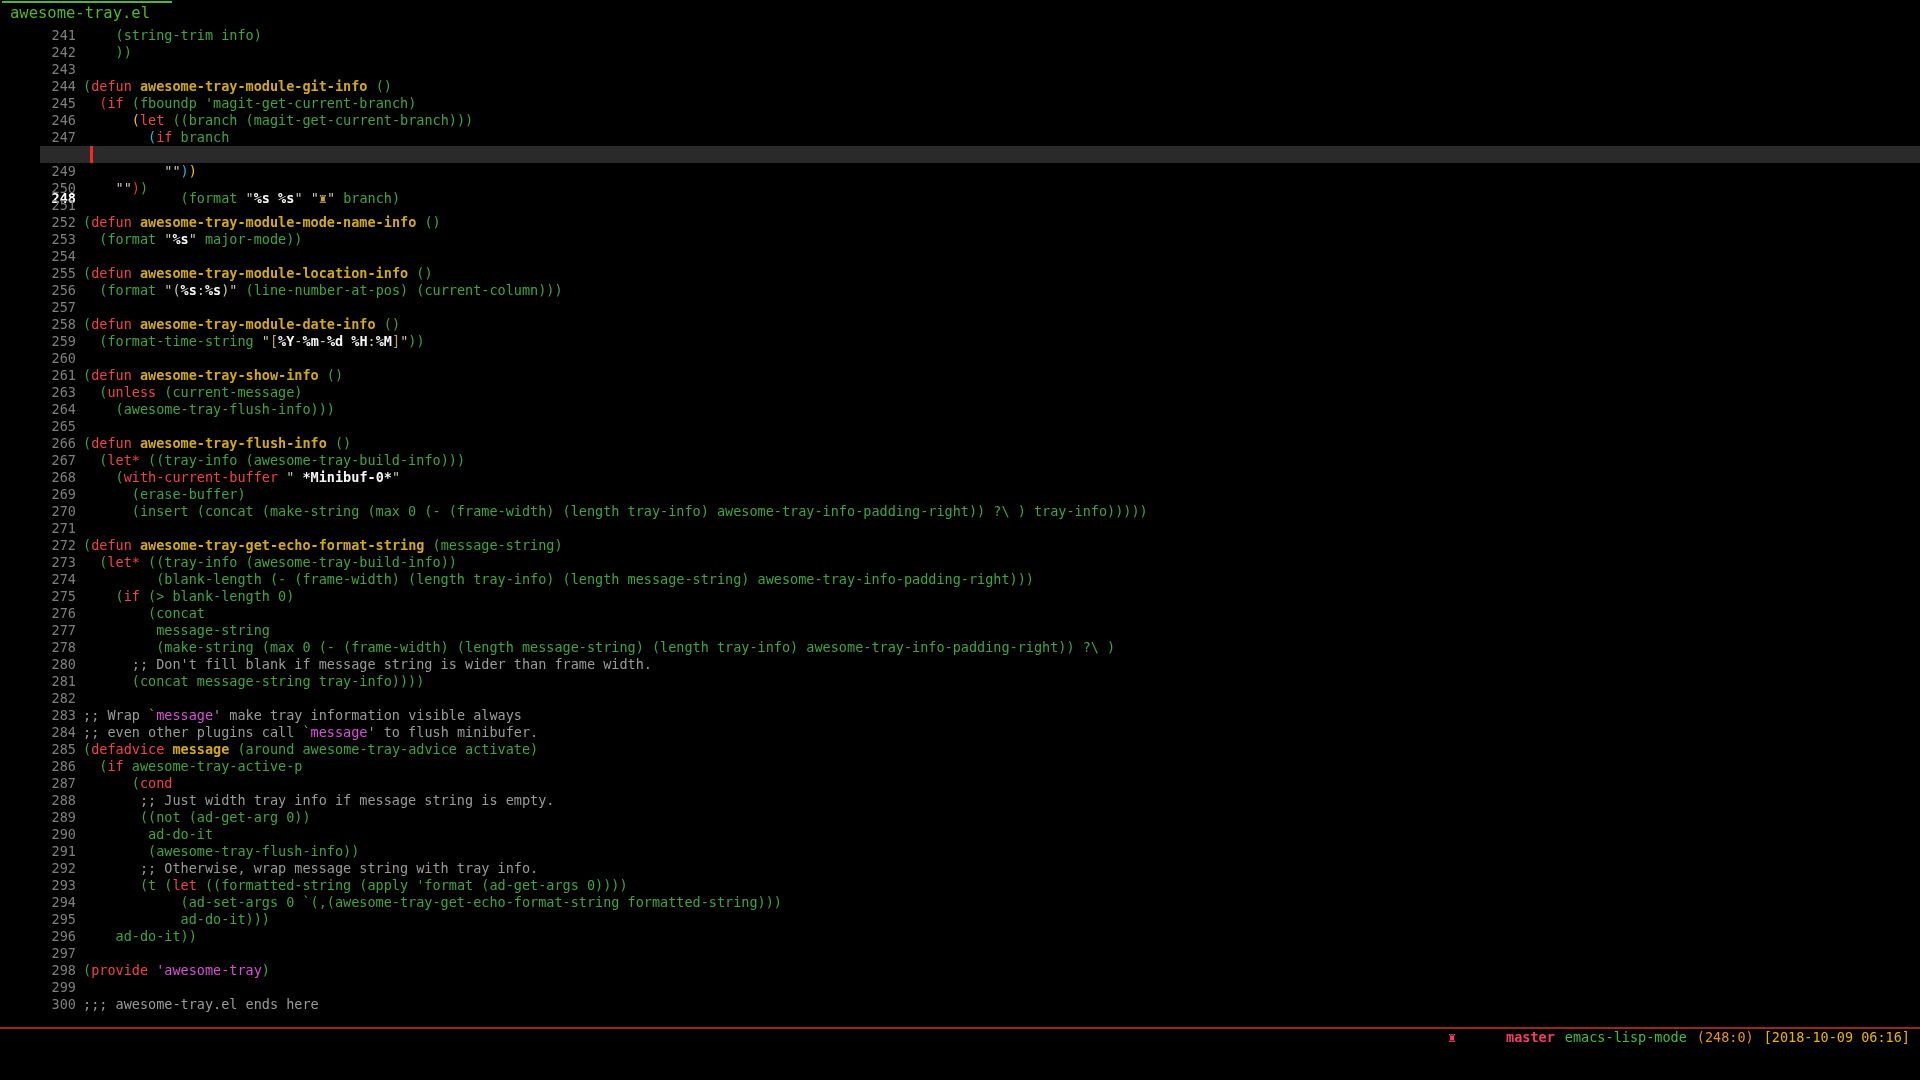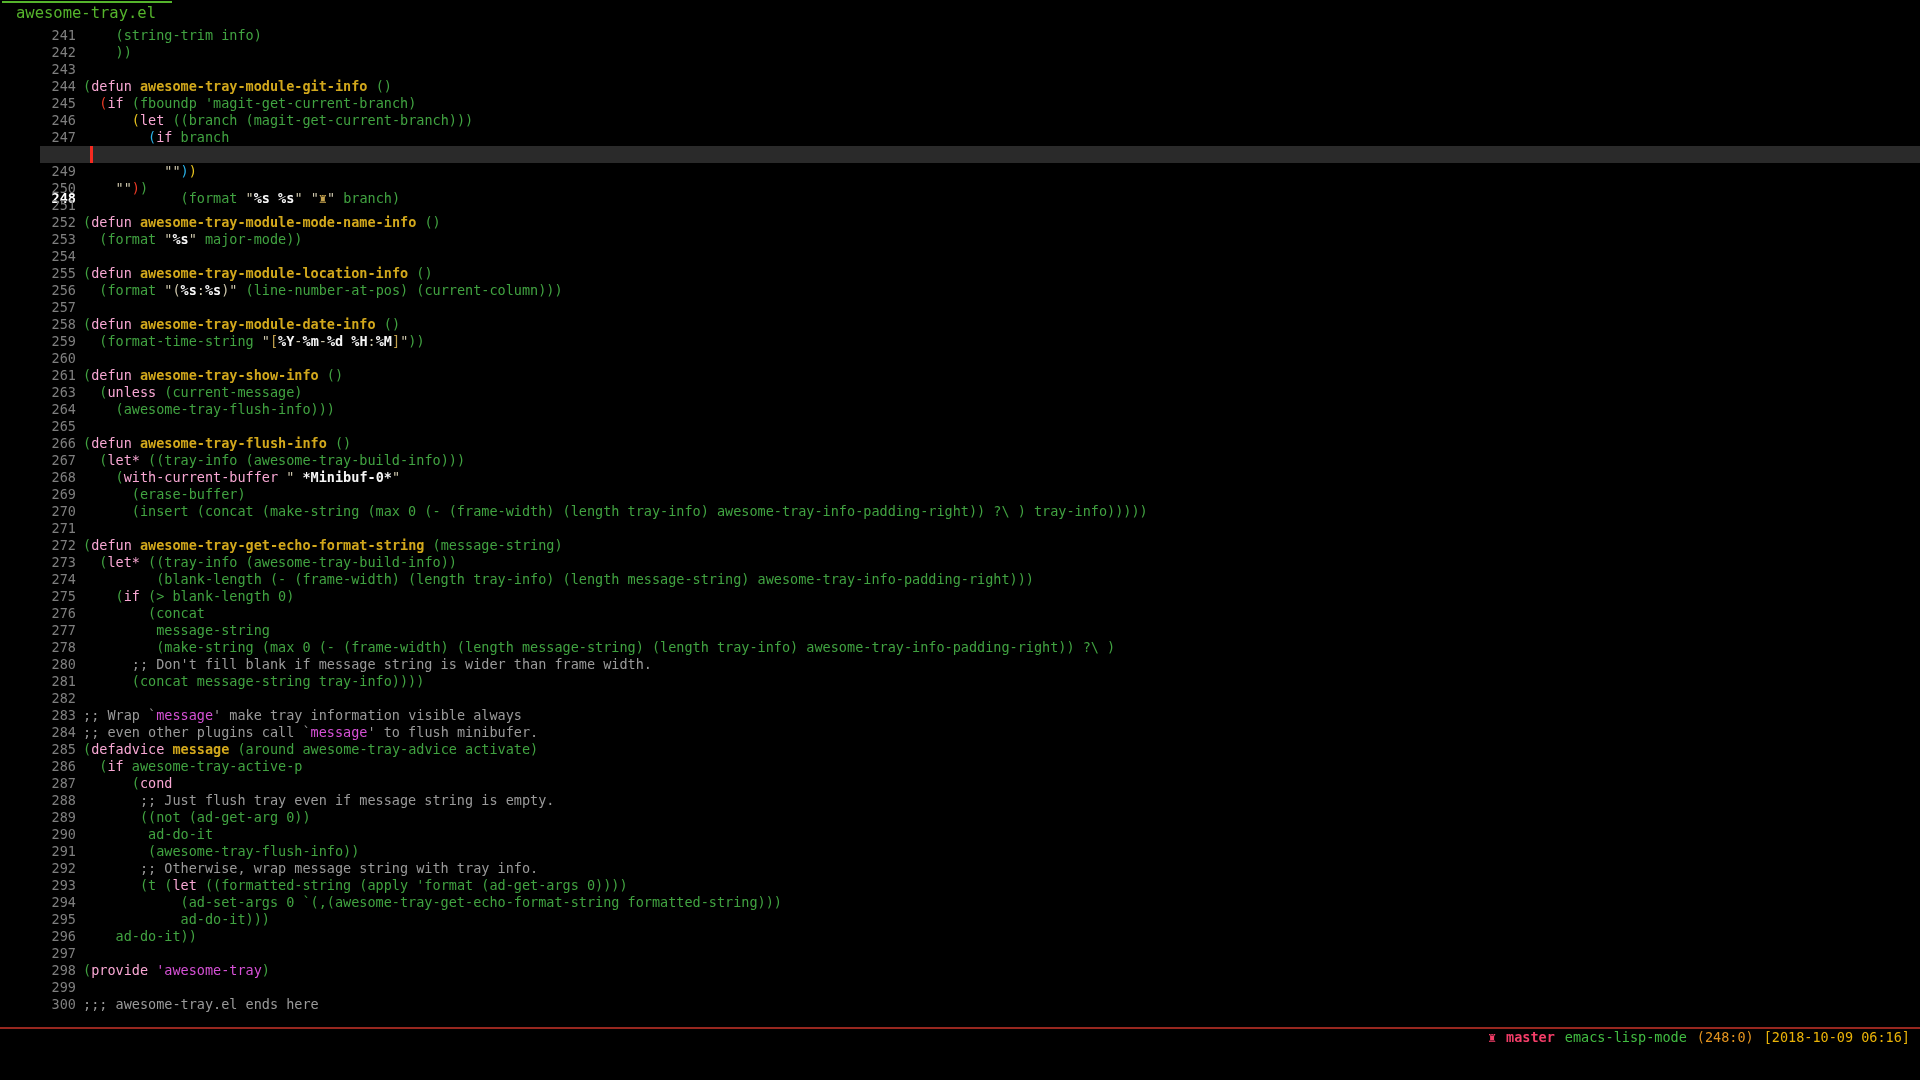--- a/index.html
+++ b/index.html
@@ -1,47 +1,47 @@
 <!DOCTYPE html>
 <html><head>
 <meta charset="utf-8">
 <style>
   * { margin:0; padding:0; box-sizing:border-box; }
   html,body { width:1920px; height:1080px; background:#000; overflow:hidden; }
   body { font-family:"DejaVu Sans Mono","Liberation Mono",monospace; font-size:13.5px; line-height:17px; }
 
   .header { position:relative; height:27px; }
   .tab-underline { position:absolute; top:1px; left:2px; width:170px; height:2px; background:#55b42c; }
-  .title { position:absolute; top:5px; left:16px; font-size:15.5px; color:#55b42c; white-space:pre; }
+  .title { position:absolute; top:5px; left:10px; font-size:15.5px; color:#55b42c; white-space:pre; }
 
   .code-area { width:1920px;padding-left:40px; }
   .row { position:relative; height:17px; white-space:pre; }
   .row.cur { background:#2a2a2a; }
   .ln { display:inline-block; width:43px; padding-right:7px; text-align:right; color:#7f7f7f; }
   .cur .ln { color:#ffffff; font-weight:bold;margin-top:44px; }
   .code { white-space:pre; }
   .cursor { position:absolute; left:50px; top:0; width:3px; height:17px; background:#f52a20; }
 
   
   .d  { color:#41a341; }                       
-  .k  { color:#f9a8d4; }                       
+  .k  { color:#ef4444; }                       
   .f  { color:#d2a81c; font-weight:bold; }     
   .s  { color:#cfc8ad; }                       
   .sb { color:#f6f6f6; font-weight:bold; }     
   .c  { color:#9a9a9a; }                       
   .m  { color:#d651d6; }                       
   .r  { color:#ee3a25; }                       
   .y  { color:#e7c31f; }                       
   .cy { color:#2ab4ea; }                       
   .kh { color:#c4a24e; }                       
 
   .modeline-divider { margin-top:14px; width:1920px; height:2px; background:#97271f; }
   .tray { height:17px; display:flex; justify-content:flex-end; align-items:center; gap:10px; padding-right:10px; white-space:pre; }
   .tray-icon   { color:#f33d68; font-weight:bold; }
-  .tray-branch { color:#f33d68; font-weight:bold; }
+  .tray-branch { color:#f33d68; font-weight:bold;margin-left:40px; }
   .tray-mode   { color:#42bd42; }
   .tray-pos    { color:#e5951f; }
   .tray-date   { color:#eab308; }
 </style>
 </head>
 <body>
 
 <div class="header">
   <div class="tab-underline"></div>
   <div class="title">awesome-tray.el</div>
@@ -86,21 +86,21 @@
     <div class="row"><span class="ln">277</span><span class="code"><span class="d">         message-string</span></span></div>
     <div class="row"><span class="ln">278</span><span class="code"><span class="d">         (make-string (max 0 (- (frame-width) (length message-string) (length tray-info) awesome-tray-info-padding-right)) ?\ )</span></span></div>
     <div class="row"><span class="ln">280</span><span class="code"><span class="c">      ;; Don't fill blank if message string is wider than frame width.</span></span></div>
     <div class="row"><span class="ln">281</span><span class="code"><span class="d">      (concat message-string tray-info))))</span></span></div>
     <div class="row"><span class="ln">282</span><span class="code"></span></div>
     <div class="row"><span class="ln">283</span><span class="code"><span class="c">;; Wrap `</span><span class="m">message</span><span class="c">' make tray information visible always</span></span></div>
     <div class="row"><span class="ln">284</span><span class="code"><span class="c">;; even other plugins call `</span><span class="m">message</span><span class="c">' to flush minibufer.</span></span></div>
     <div class="row"><span class="ln">285</span><span class="code"><span class="d">(</span><span class="k">defadvice</span><span class="d"> </span><span class="f">message</span><span class="d"> (around awesome-tray-advice activate)</span></span></div>
     <div class="row"><span class="ln">286</span><span class="code"><span class="d">  (</span><span class="k">if</span><span class="d"> awesome-tray-active-p</span></span></div>
     <div class="row"><span class="ln">287</span><span class="code"><span class="d">      (</span><span class="k">cond</span></span></div>
-    <div class="row"><span class="ln">288</span><span class="code"><span class="c">       ;; Just flush tray even if message string is empty.</span></span></div>
+    <div class="row"><span class="ln">288</span><span class="code"><span class="c">       ;; Just width tray info if message string is empty.</span></span></div>
     <div class="row"><span class="ln">289</span><span class="code"><span class="d">       ((not (ad-get-arg 0))</span></span></div>
     <div class="row"><span class="ln">290</span><span class="code"><span class="d">        ad-do-it</span></span></div>
     <div class="row"><span class="ln">291</span><span class="code"><span class="d">        (awesome-tray-flush-info))</span></span></div>
     <div class="row"><span class="ln">292</span><span class="code"><span class="c">       ;; Otherwise, wrap message string with tray info.</span></span></div>
     <div class="row"><span class="ln">293</span><span class="code"><span class="d">       (t (</span><span class="k">let</span><span class="d"> ((formatted-string (apply 'format (ad-get-args 0))))</span></span></div>
     <div class="row"><span class="ln">294</span><span class="code"><span class="d">            (ad-set-args 0 `(,(awesome-tray-get-echo-format-string formatted-string)))</span></span></div>
     <div class="row"><span class="ln">295</span><span class="code"><span class="d">            ad-do-it)))</span></span></div>
     <div class="row"><span class="ln">296</span><span class="code"><span class="d">    ad-do-it))</span></span></div>
     <div class="row"><span class="ln">297</span><span class="code"></span></div>
     <div class="row"><span class="ln">298</span><span class="code"><span class="d">(</span><span class="k">provide</span><span class="d"> </span><span class="m">'awesome-tray</span><span class="d">)</span></span></div>

